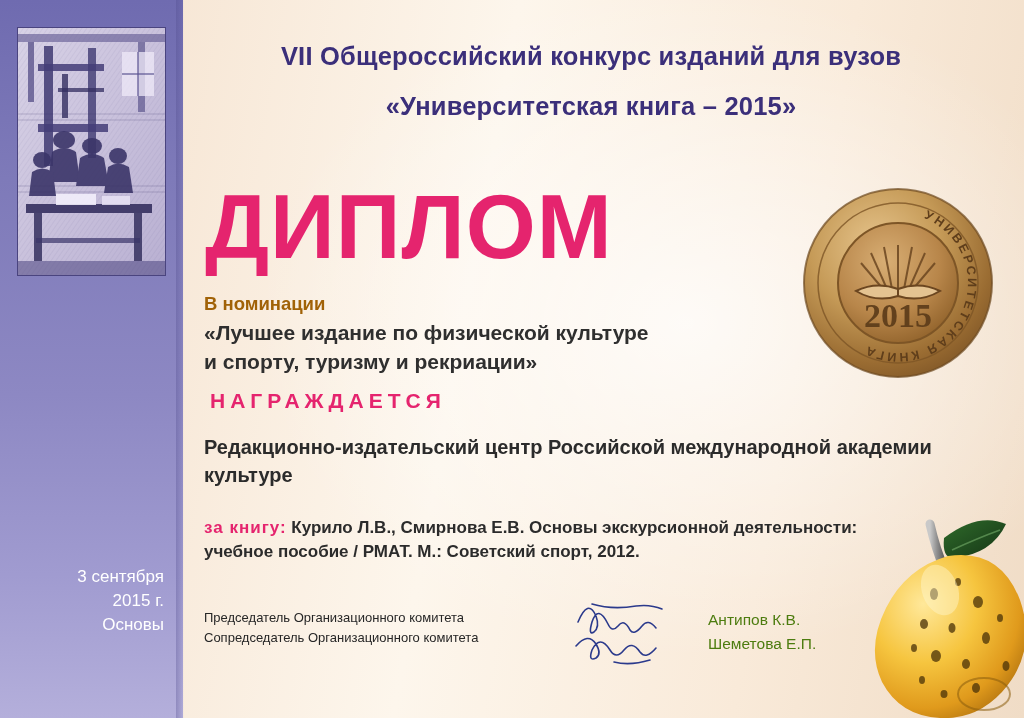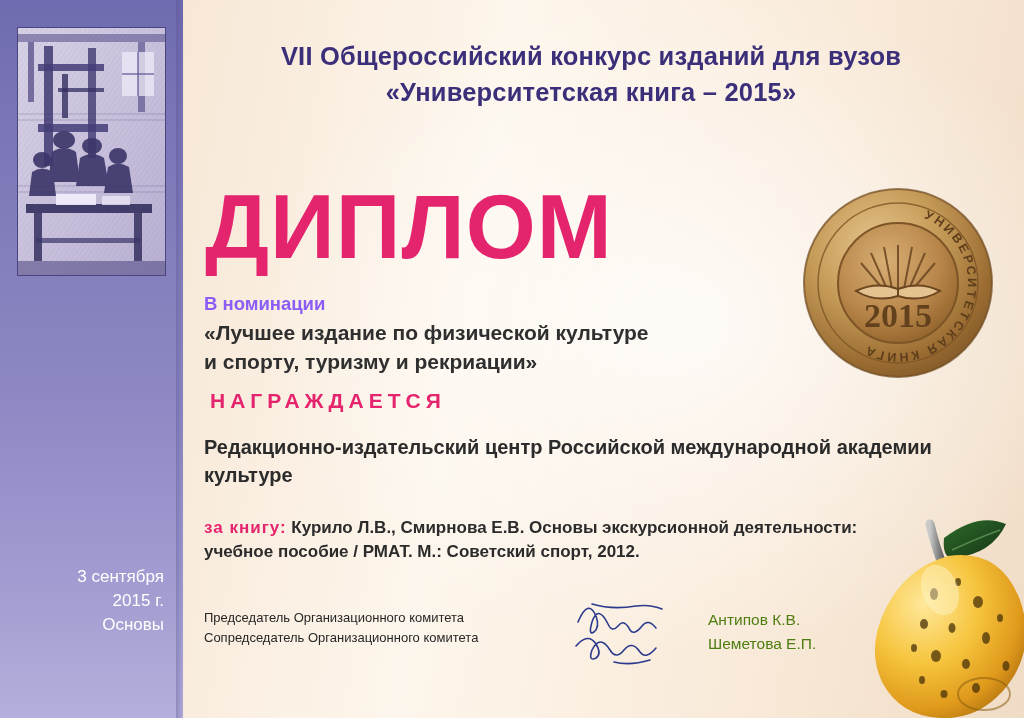--- a/index.html
+++ b/index.html
@@ -84,21 +84,21 @@
   }
   .title-line {
     font-size: 25.5px;
     font-weight: bold;
     color: #3b2f7a;
     letter-spacing: 0.2px;
     line-height: 1.32;
     white-space: nowrap;
   }
   .title-line.second {
-    margin-top: 2px;
+    margin-top: 16px;
   }
   
   .diploma {
     position: absolute;
     left: 205px;
     top: 182px;
     font-size: 90px;
     font-weight: bold;
     color: #e5246e;
     letter-spacing: 1px;
@@ -107,21 +107,21 @@
   
   .body-block {
     position: absolute;
     left: 204px;
     top: 293px;
     width: 700px;
   }
   .nomination-label {
     font-size: 18.5px;
     font-weight: bold;
-    color: #8b5cf6;
+    color: #a16207;
     margin: 0 0 4px 0;
   }
   .nomination-text {
     font-size: 21px;
     font-weight: bold;
     color: #2f2f2f;
     line-height: 1.38;
     margin: 0;
   }
   .awarded {

